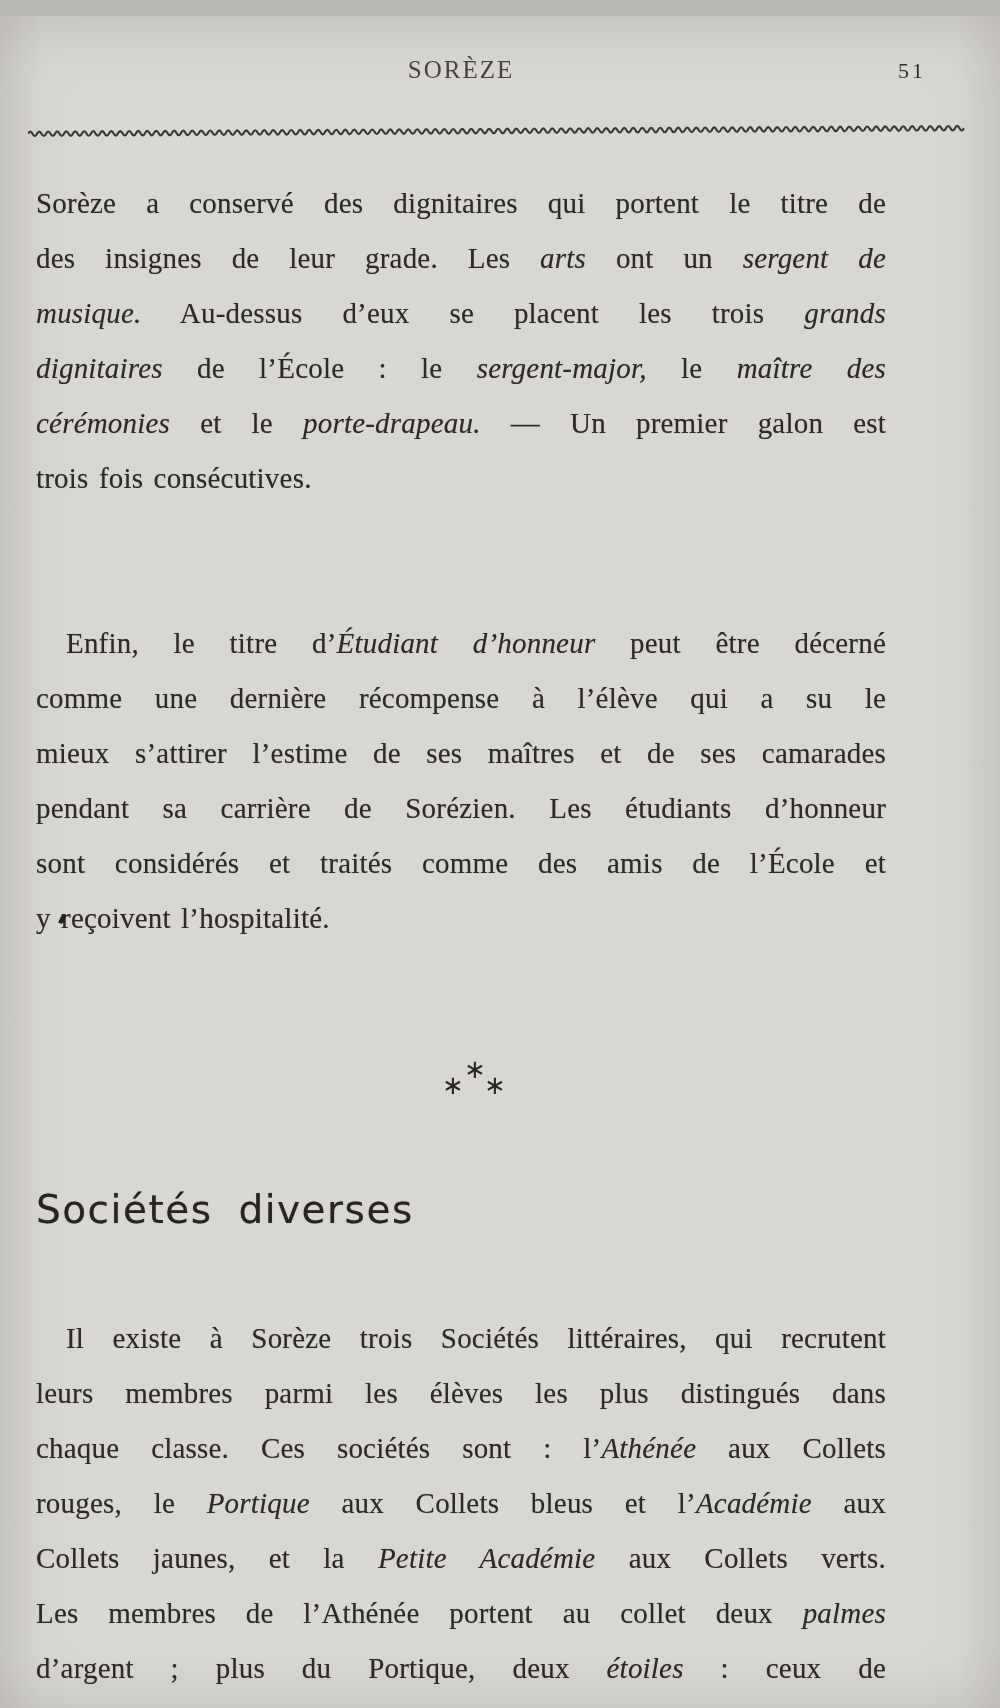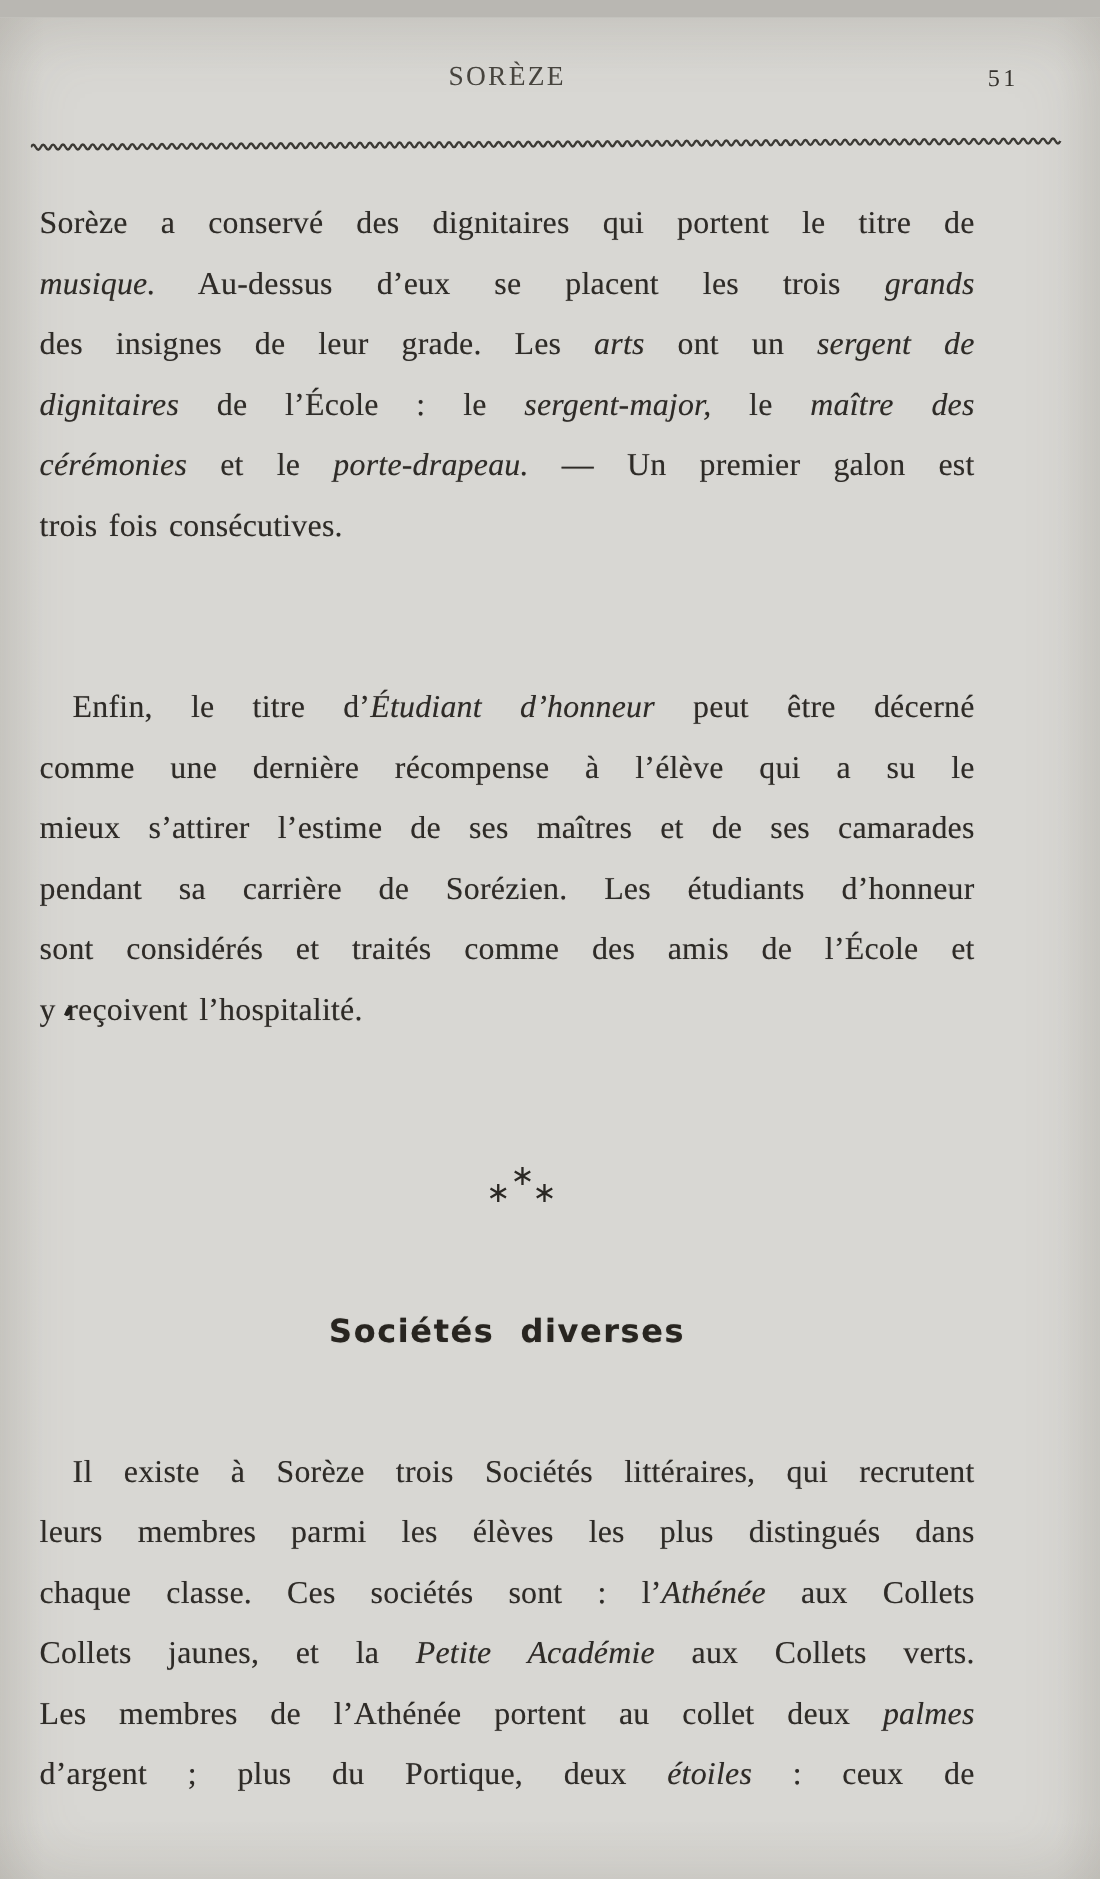--- a/index.html
+++ b/index.html
@@ -42,23 +42,22 @@
   .line.just{text-align:justify;text-align-last:justify;}
   .line.indent{text-indent:30px;}
   .it{font-style:italic;}
   .asterism{position:absolute;left:436px;top:1042px;width:90px;height:60px;}
   .ast{position:absolute;font-size:26px;color:#2b2824;font-family:"DejaVu Sans",sans-serif;}
   .a1{left:28px;top:-4px;}
   .a2{left:6px;top:12px;}
   .a3{left:48px;top:12px;}
   .heading{
     position:absolute;left:36px;top:1178px;width:850px;height:32px;line-height:32px;
-    text-align:center;
     font-family:"DejaVu Sans",sans-serif;
-    font-weight:700;font-size:29px;
+    font-weight:400;font-size:39px;
     letter-spacing:1.5px;word-spacing:12px;
     color:#282520;
     text-shadow:0 0 0.8px rgba(40,37,32,0.5);
   }
   .speck{
     position:absolute;left:60px;top:898px;width:5px;height:10px;
     background:#24221f;border-radius:60% 60% 60% 0;
     transform:rotate(24deg);
   }
 </style>
@@ -71,22 +70,22 @@
     <div class="title">SORÈZE</div>
     <div class="pagenum">51</div>
   </div>
 
   <svg class="rule" width="938" height="14" viewBox="0 0 938 14">
     <path id="wavepath" d="M0,7 q2.25,-4.5 4.5,0 q2.25,4.5 4.5,0 q2.25,-4.5 4.5,0 q2.25,4.5 4.5,0 q2.25,-4.5 4.5,0 q2.25,4.5 4.5,0 q2.25,-4.5 4.5,0 q2.25,4.5 4.5,0 q2.25,-4.5 4.5,0 q2.25,4.5 4.5,0 q2.25,-4.5 4.5,0 q2.25,4.5 4.5,0 q2.25,-4.5 4.5,0 q2.25,4.5 4.5,0 q2.25,-4.5 4.5,0 q2.25,4.5 4.5,0 q2.25,-4.5 4.5,0 q2.25,4.5 4.5,0 q2.25,-4.5 4.5,0 q2.25,4.5 4.5,0 q2.25,-4.5 4.5,0 q2.25,4.5 4.5,0 q2.25,-4.5 4.5,0 q2.25,4.5 4.5,0 q2.25,-4.5 4.5,0 q2.25,4.5 4.5,0 q2.25,-4.5 4.5,0 q2.25,4.5 4.5,0 q2.25,-4.5 4.5,0 q2.25,4.5 4.5,0 q2.25,-4.5 4.5,0 q2.25,4.5 4.5,0 q2.25,-4.5 4.5,0 q2.25,4.5 4.5,0 q2.25,-4.5 4.5,0 q2.25,4.5 4.5,0 q2.25,-4.5 4.5,0 q2.25,4.5 4.5,0 q2.25,-4.5 4.5,0 q2.25,4.5 4.5,0 q2.25,-4.5 4.5,0 q2.25,4.5 4.5,0 q2.25,-4.5 4.5,0 q2.25,4.5 4.5,0 q2.25,-4.5 4.5,0 q2.25,4.5 4.5,0 q2.25,-4.5 4.5,0 q2.25,4.5 4.5,0 q2.25,-4.5 4.5,0 q2.25,4.5 4.5,0 q2.25,-4.5 4.5,0 q2.25,4.5 4.5,0 q2.25,-4.5 4.5,0 q2.25,4.5 4.5,0 q2.25,-4.5 4.5,0 q2.25,4.5 4.5,0 q2.25,-4.5 4.5,0 q2.25,4.5 4.5,0 q2.25,-4.5 4.5,0 q2.25,4.5 4.5,0 q2.25,-4.5 4.5,0 q2.25,4.5 4.5,0 q2.25,-4.5 4.5,0 q2.25,4.5 4.5,0 q2.25,-4.5 4.5,0 q2.25,4.5 4.5,0 q2.25,-4.5 4.5,0 q2.25,4.5 4.5,0 q2.25,-4.5 4.5,0 q2.25,4.5 4.5,0 q2.25,-4.5 4.5,0 q2.25,4.5 4.5,0 q2.25,-4.5 4.5,0 q2.25,4.5 4.5,0 q2.25,-4.5 4.5,0 q2.25,4.5 4.5,0 q2.25,-4.5 4.5,0 q2.25,4.5 4.5,0 q2.25,-4.5 4.5,0 q2.25,4.5 4.5,0 q2.25,-4.5 4.5,0 q2.25,4.5 4.5,0 q2.25,-4.5 4.5,0 q2.25,4.5 4.5,0 q2.25,-4.5 4.5,0 q2.25,4.5 4.5,0 q2.25,-4.5 4.5,0 q2.25,4.5 4.5,0 q2.25,-4.5 4.5,0 q2.25,4.5 4.5,0 q2.25,-4.5 4.5,0 q2.25,4.5 4.5,0 q2.25,-4.5 4.5,0 q2.25,4.5 4.5,0 q2.25,-4.5 4.5,0 q2.25,4.5 4.5,0 q2.25,-4.5 4.5,0 q2.25,4.5 4.5,0 q2.25,-4.5 4.5,0 q2.25,4.5 4.5,0 q2.25,-4.5 4.5,0 q2.25,4.5 4.5,0 q2.25,-4.5 4.5,0 q2.25,4.5 4.5,0 q2.25,-4.5 4.5,0 q2.25,4.5 4.5,0 q2.25,-4.5 4.5,0 q2.25,4.5 4.5,0 q2.25,-4.5 4.5,0 q2.25,4.5 4.5,0 q2.25,-4.5 4.5,0 q2.25,4.5 4.5,0 q2.25,-4.5 4.5,0 q2.25,4.5 4.5,0 q2.25,-4.5 4.5,0 q2.25,4.5 4.5,0 q2.25,-4.5 4.5,0 q2.25,4.5 4.5,0 q2.25,-4.5 4.5,0 q2.25,4.5 4.5,0 q2.25,-4.5 4.5,0 q2.25,4.5 4.5,0 q2.25,-4.5 4.5,0 q2.25,4.5 4.5,0 q2.25,-4.5 4.5,0 q2.25,4.5 4.5,0 q2.25,-4.5 4.5,0 q2.25,4.5 4.5,0 q2.25,-4.5 4.5,0 q2.25,4.5 4.5,0 q2.25,-4.5 4.5,0 q2.25,4.5 4.5,0 q2.25,-4.5 4.5,0 q2.25,4.5 4.5,0 q2.25,-4.5 4.5,0 q2.25,4.5 4.5,0 q2.25,-4.5 4.5,0 q2.25,4.5 4.5,0 q2.25,-4.5 4.5,0 q2.25,4.5 4.5,0 q2.25,-4.5 4.5,0 q2.25,4.5 4.5,0 q2.25,-4.5 4.5,0 q2.25,4.5 4.5,0 q2.25,-4.5 4.5,0 q2.25,4.5 4.5,0 q2.25,-4.5 4.5,0 q2.25,4.5 4.5,0 q2.25,-4.5 4.5,0 q2.25,4.5 4.5,0 q2.25,-4.5 4.5,0 q2.25,4.5 4.5,0 q2.25,-4.5 4.5,0 q2.25,4.5 4.5,0 q2.25,-4.5 4.5,0 q2.25,4.5 4.5,0 q2.25,-4.5 4.5,0 q2.25,4.5 4.5,0 q2.25,-4.5 4.5,0 q2.25,4.5 4.5,0 q2.25,-4.5 4.5,0 q2.25,4.5 4.5,0 q2.25,-4.5 4.5,0 q2.25,4.5 4.5,0 q2.25,-4.5 4.5,0 q2.25,4.5 4.5,0 q2.25,-4.5 4.5,0 q2.25,4.5 4.5,0 q2.25,-4.5 4.5,0 q2.25,4.5 4.5,0 q2.25,-4.5 4.5,0 q2.25,4.5 4.5,0 q2.25,-4.5 4.5,0 q2.25,4.5 4.5,0 q2.25,-4.5 4.5,0 q2.25,4.5 4.5,0 q2.25,-4.5 4.5,0 q2.25,4.5 4.5,0 q2.25,-4.5 4.5,0 q2.25,4.5 4.5,0 q2.25,-4.5 4.5,0 q2.25,4.5 4.5,0 q2.25,-4.5 4.5,0 q2.25,4.5 4.5,0 q2.25,-4.5 4.5,0 q2.25,4.5 4.5,0 q2.25,-4.5 4.5,0 q2.25,4.5 4.5,0 q2.25,-4.5 4.5,0 q2.25,4.5 4.5,0 q2.25,-4.5 4.5,0 q2.25,4.5 4.5,0 q2.25,-4.5 4.5,0 q2.25,4.5 4.5,0 q2.25,-4.5 4.5,0 q2.25,4.5 4.5,0 q2.25,-4.5 4.5,0 q2.25,4.5 4.5,0 q2.25,-4.5 4.5,0 q2.25,4.5 4.5,0 q2.25,-4.5 4.5,0 q2.25,4.5 4.5,0 q2.25,-4.5 4.5,0 q2.25,4.5 4.5,0 q2.25,-4.5 4.5,0 q2.25,4.5 4.5,0 q2.25,-4.5 4.5,0 q2.25,4.5 4.5,0"></path>
   </svg>
 
   <div class="para" id="p1">
       <div class="line just"><span>Sorèze a conservé des dignitaires qui portent le titre de</span></div>
+      <div class="line just"><span>des insignes de leur grade. Les </span><span class="it">arts</span><span> ont un </span><span class="it">sergent de</span></div>
       <div class="line just"><span class="it">musique.</span><span> Au-dessus d’eux se placent les trois </span><span class="it">grands</span></div>
-      <div class="line just"><span>des insignes de leur grade. Les </span><span class="it">arts</span><span> ont un </span><span class="it">sergent de</span></div>
       <div class="line just"><span class="it">dignitaires</span><span> de l’École : le </span><span class="it">sergent-major,</span><span> le </span><span class="it">maître des</span></div>
       <div class="line just"><span class="it">cérémonies</span><span> et le </span><span class="it">porte-drapeau.</span><span> — Un premier galon est</span></div>
       <div class="line"><span>trois fois consécutives.</span></div>
     </div>
   <div class="para" id="p2">
       <div class="line just indent"><span>Enfin, le titre d’</span><span class="it">Étudiant d’honneur</span><span> peut être décerné</span></div>
       <div class="line just"><span>comme une dernière récompense à l’élève qui a su le</span></div>
       <div class="line just"><span>mieux s’attirer l’estime de ses maîtres et de ses camarades</span></div>
       <div class="line just"><span>pendant sa carrière de Sorézien. Les étudiants d’honneur</span></div>
       <div class="line just"><span>sont considérés et traités comme des amis de l’École et</span></div>
@@ -98,20 +97,21 @@
     <span class="ast a2">∗</span>
     <span class="ast a3">∗</span>
   </div>
 
   <div class="heading">Sociétés diverses</div>
 
   <div class="para" id="p3">
       <div class="line just indent"><span>Il existe à Sorèze trois Sociétés littéraires, qui recrutent</span></div>
       <div class="line just"><span>leurs membres parmi les élèves les plus distingués dans</span></div>
       <div class="line just"><span>chaque classe. Ces sociétés sont : l’</span><span class="it">Athénée</span><span> aux Collets</span></div>
+      <div class="line just"><span>rouges, le </span><span class="it">Portique</span><span> aux Collets bleus et l’</span><span class="it">Académie</span><span> aux</span></div>
       <div class="line just"><span>Collets jaunes, et la </span><span class="it">Petite Académie</span><span> aux Collets verts.</span></div>
       <div class="line just"><span>Les membres de l’Athénée portent au collet deux </span><span class="it">palmes</span></div>
       <div class="line just"><span>d’argent ; plus du Portique, deux </span><span class="it">étoiles</span><span> : ceux de</span></div>
     </div>
 
   <div class="speck"></div>
 
 </div>
 
 </body></html>

